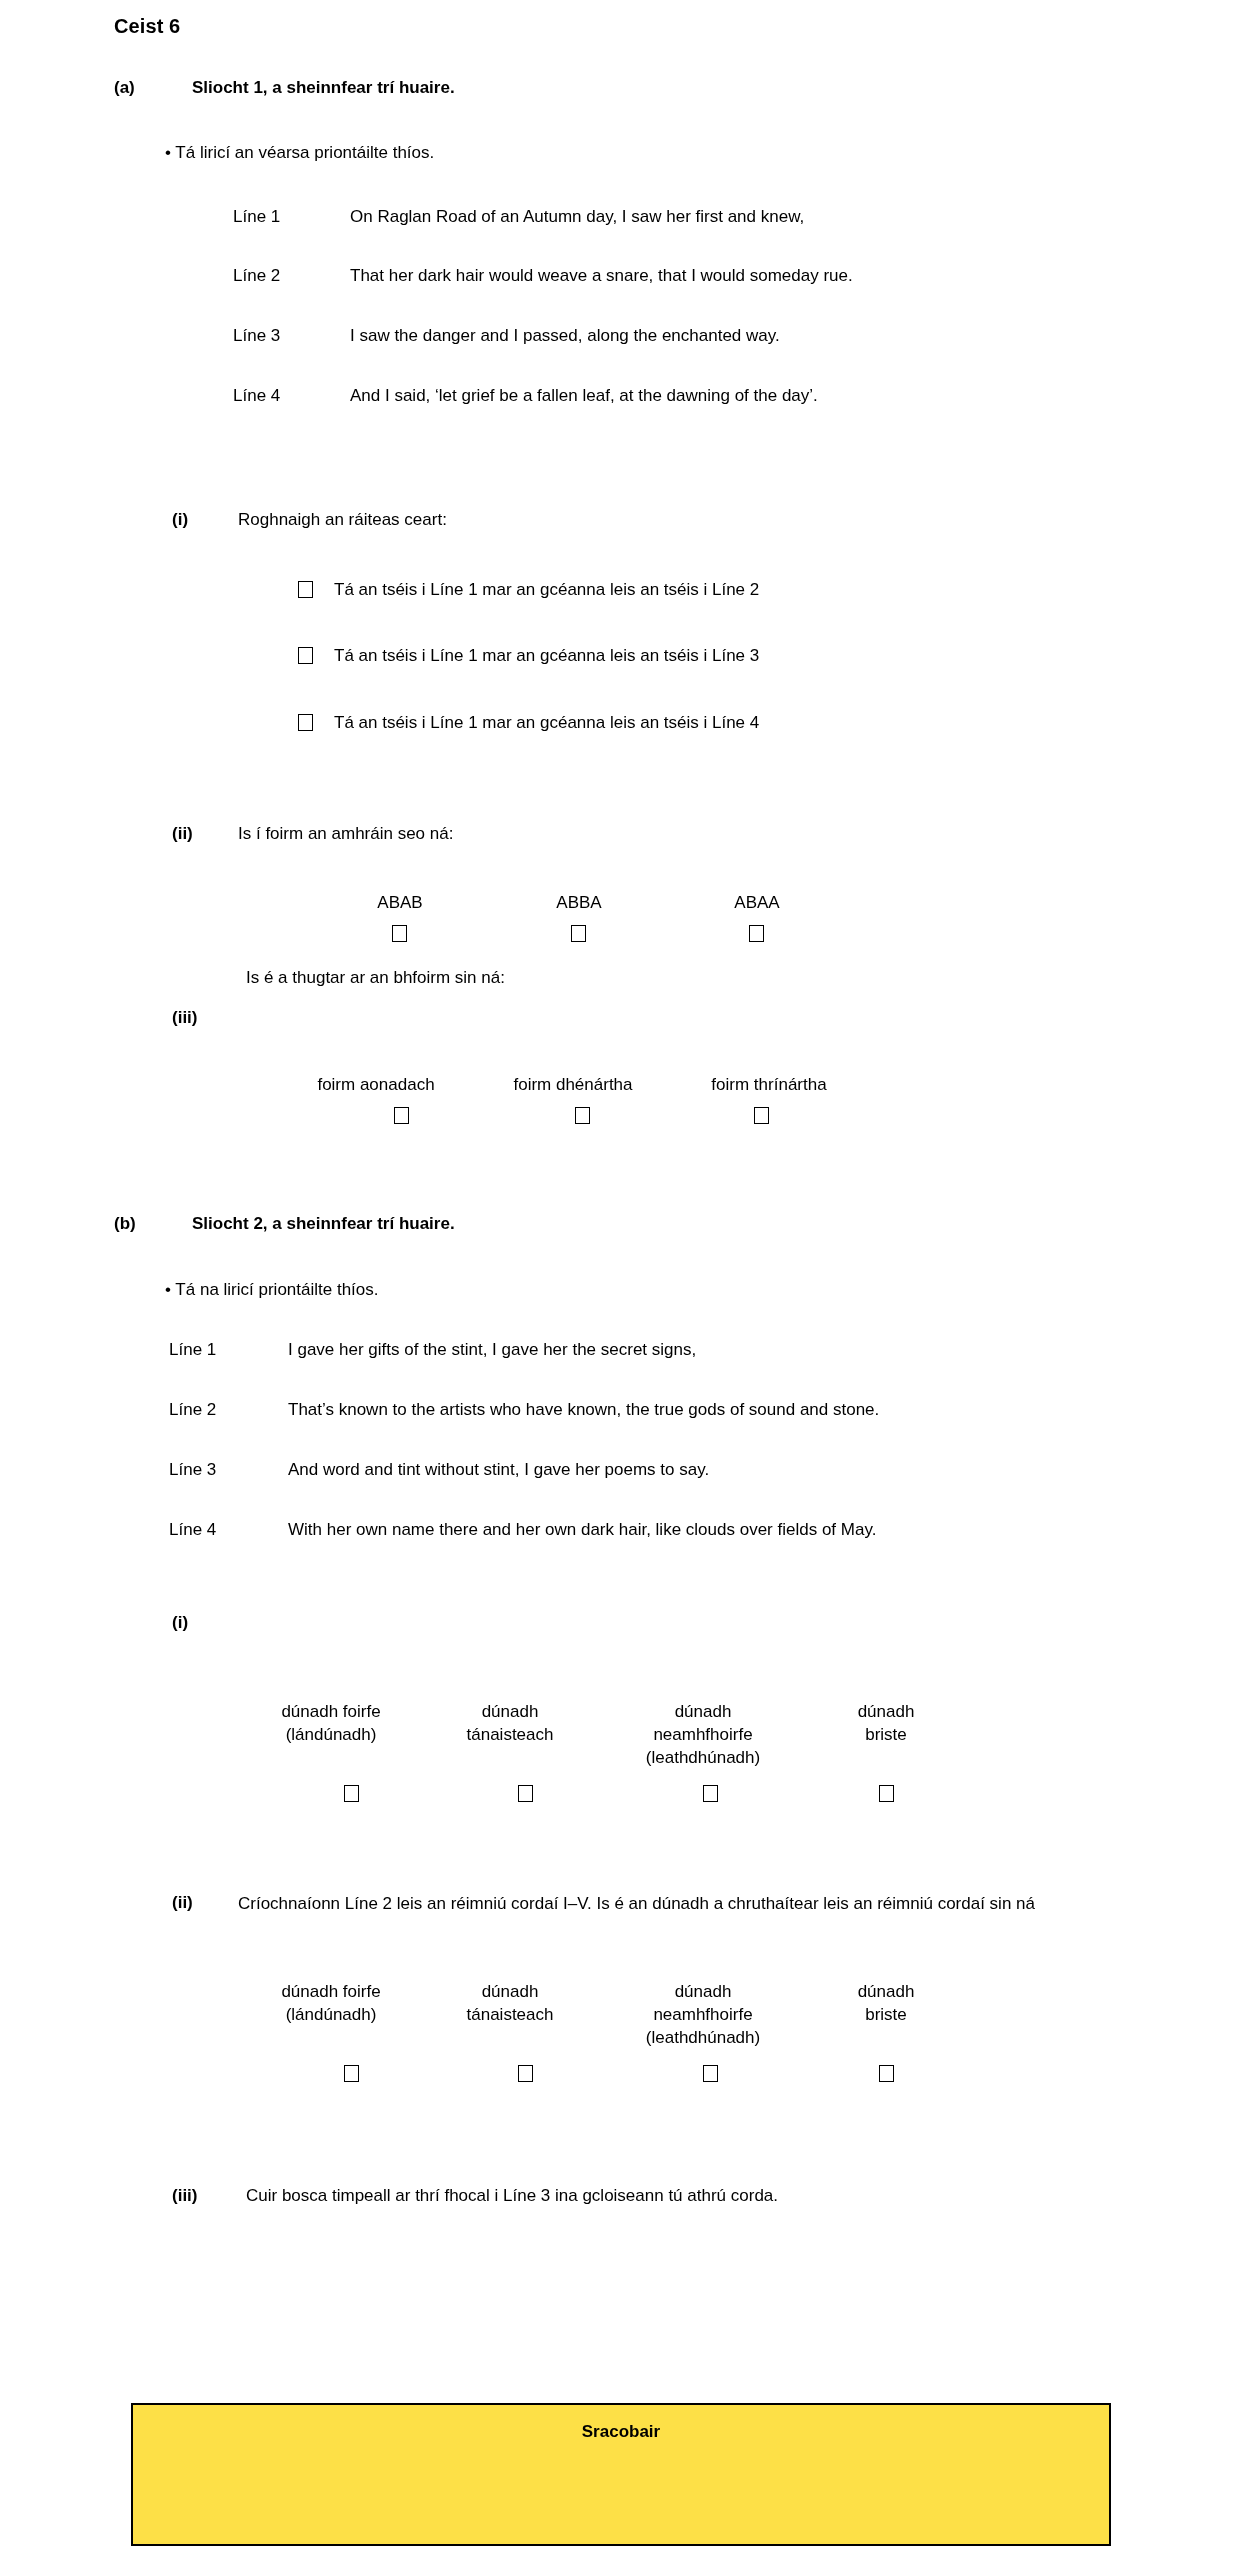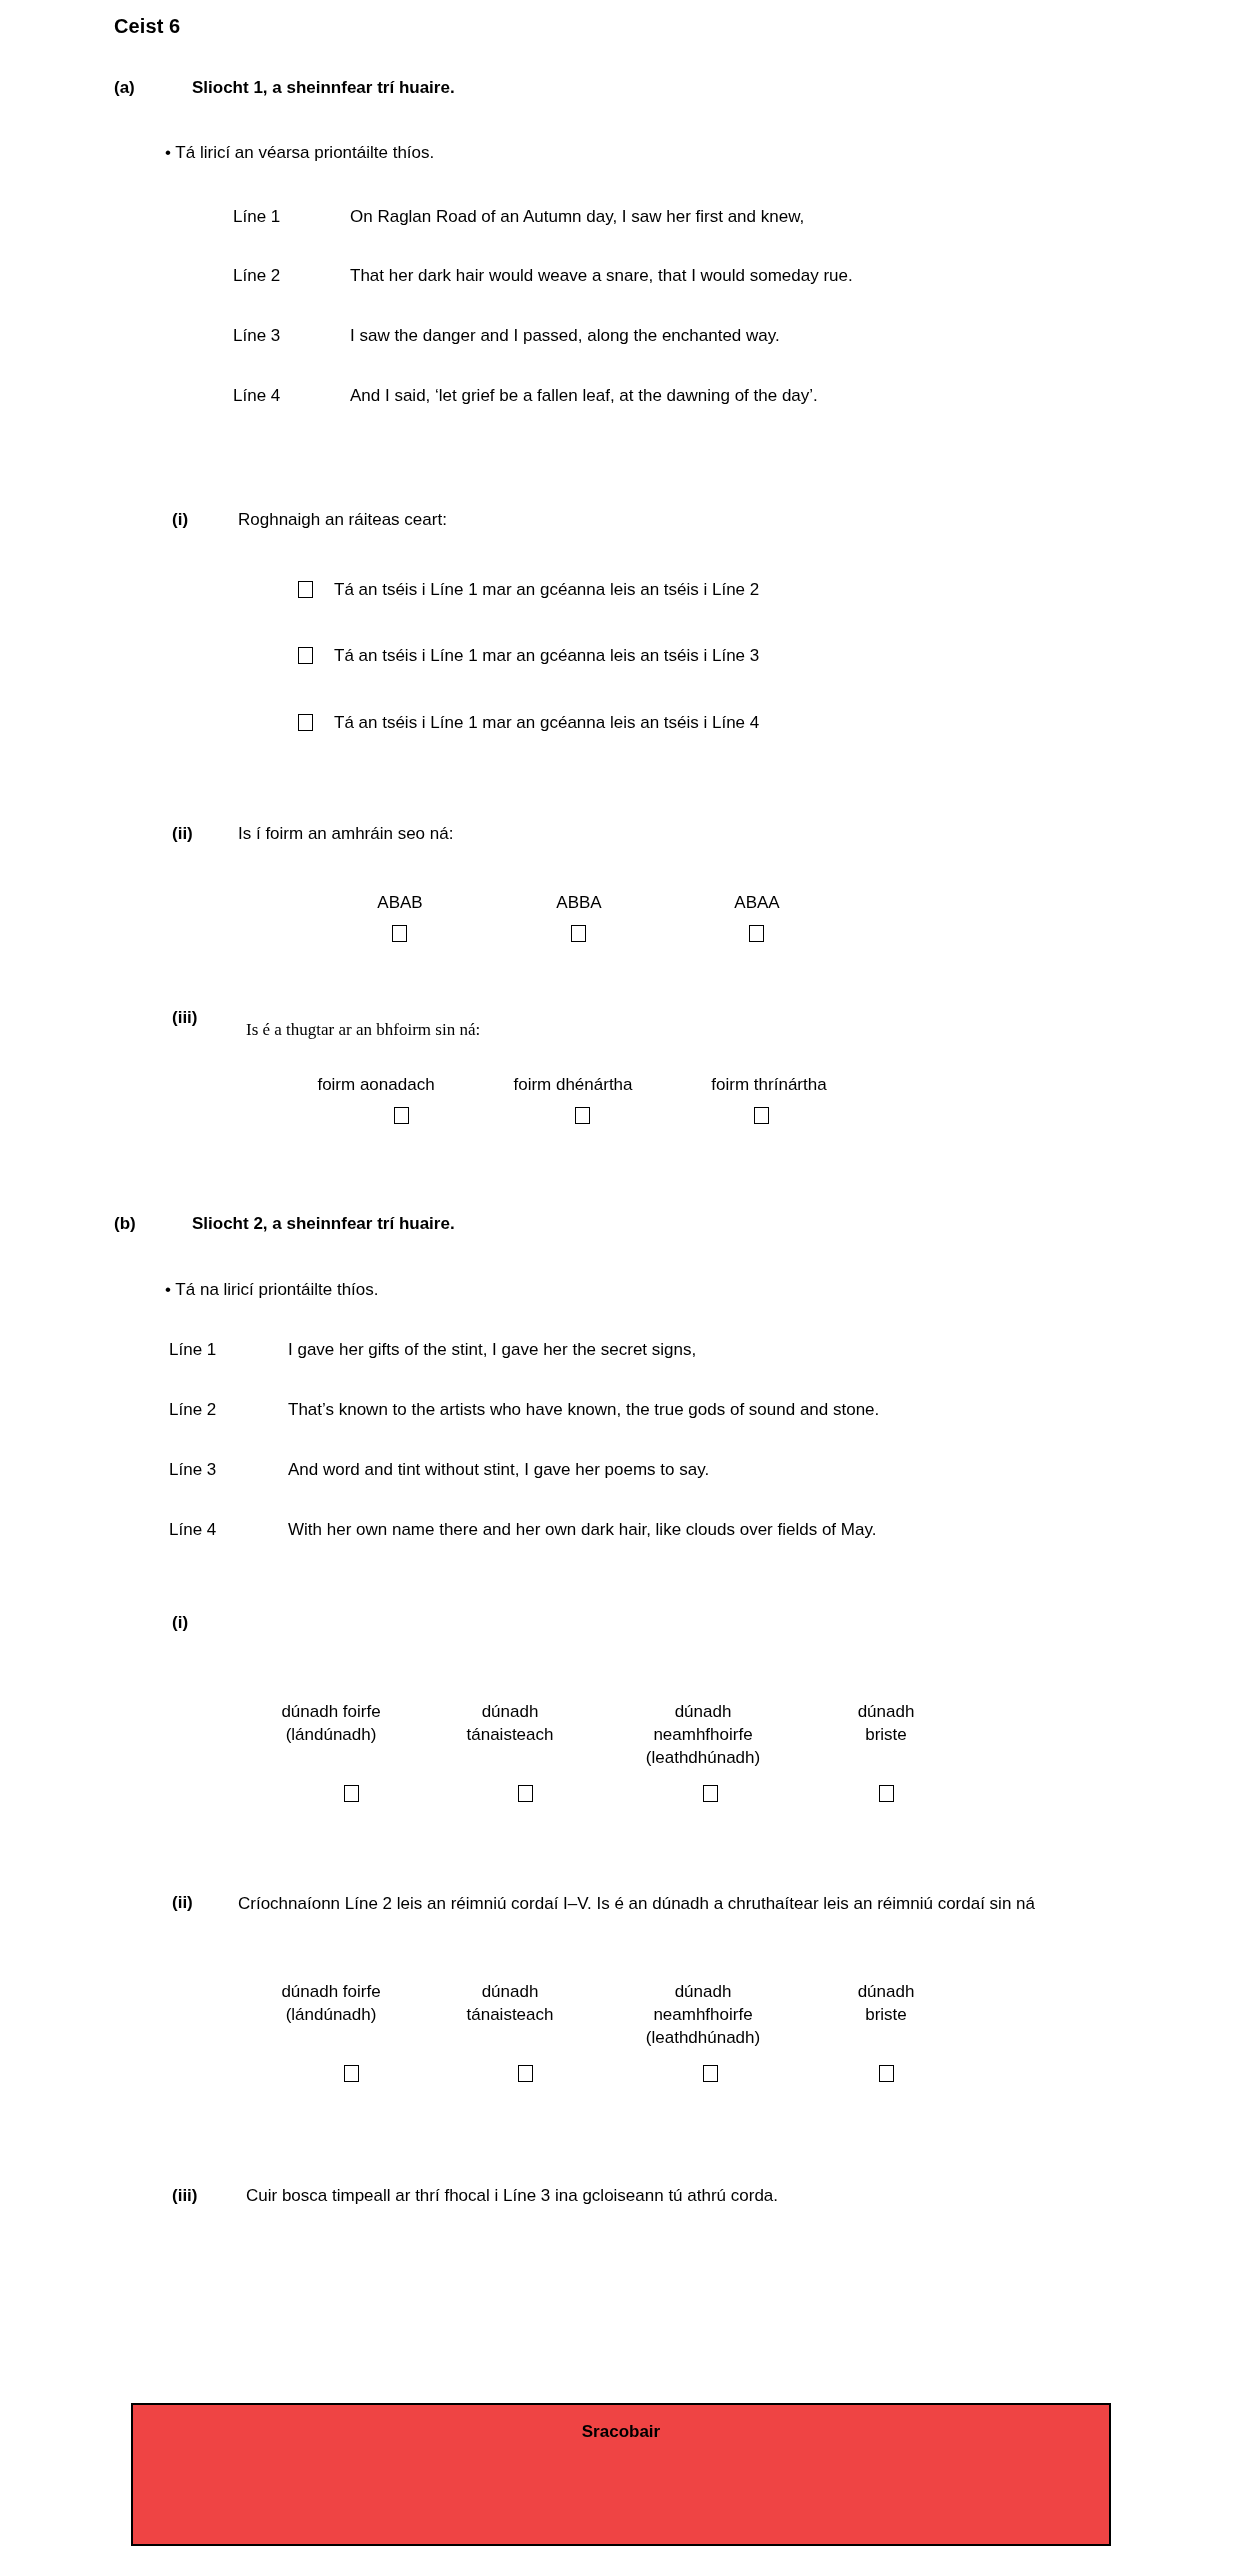--- a/index.html
+++ b/index.html
@@ -89,21 +89,21 @@
 
   
   .sracobair-box {
     position: absolute;
     left: 131px;
     top: 2403px;
     width: 980px;
     height: 143px;
     border: 2.1px solid #000000;
     box-sizing: border-box;
-    background: #ef4444;
+    background: #fde047;
   }
   .sracobair-label {
     position: absolute;
     top: 16.5px;
     left: 0;
     width: 100%;
     text-align: center;
     font-size: 17px;
     font-weight: bold;
   }
@@ -151,21 +151,21 @@
   <div class="opt-center" style="left:345px; top:892px; width:110px;">ABAB</div>
   <div class="checkbox" style="left:392px; top:925px;"></div>
 
   <div class="opt-center" style="left:524px; top:892px; width:110px;">ABBA</div>
   <div class="checkbox" style="left:571px; top:925px;"></div>
 
   <div class="opt-center" style="left:702px; top:892px; width:110px;">ABAA</div>
   <div class="checkbox" style="left:749px; top:925px;"></div>
 
   <div class="roman-label" style="left:172px; top:1008px;">(iii)</div>
-  <div class="roman-text" style="left:246px; top:1020px;font-family:Liberation Serif, serif;">Is é a thugtar ar an bhfoirm sin ná:</div>
+  <div class="roman-text" style="left:246px; top:968px;">Is é a thugtar ar an bhfoirm sin ná:</div>
 
   <div class="opt-center" style="left:296px; top:1074px; width:160px;">foirm aonadach</div>
   <div class="checkbox" style="left:394px; top:1107px;"></div>
 
   <div class="opt-center" style="left:493px; top:1074px; width:160px;">foirm dhénártha</div>
   <div class="checkbox" style="left:575px; top:1107px;"></div>
 
   <div class="opt-center" style="left:689px; top:1074px; width:160px;">foirm thrínártha</div>
   <div class="checkbox" style="left:754px; top:1107px;"></div>
 

